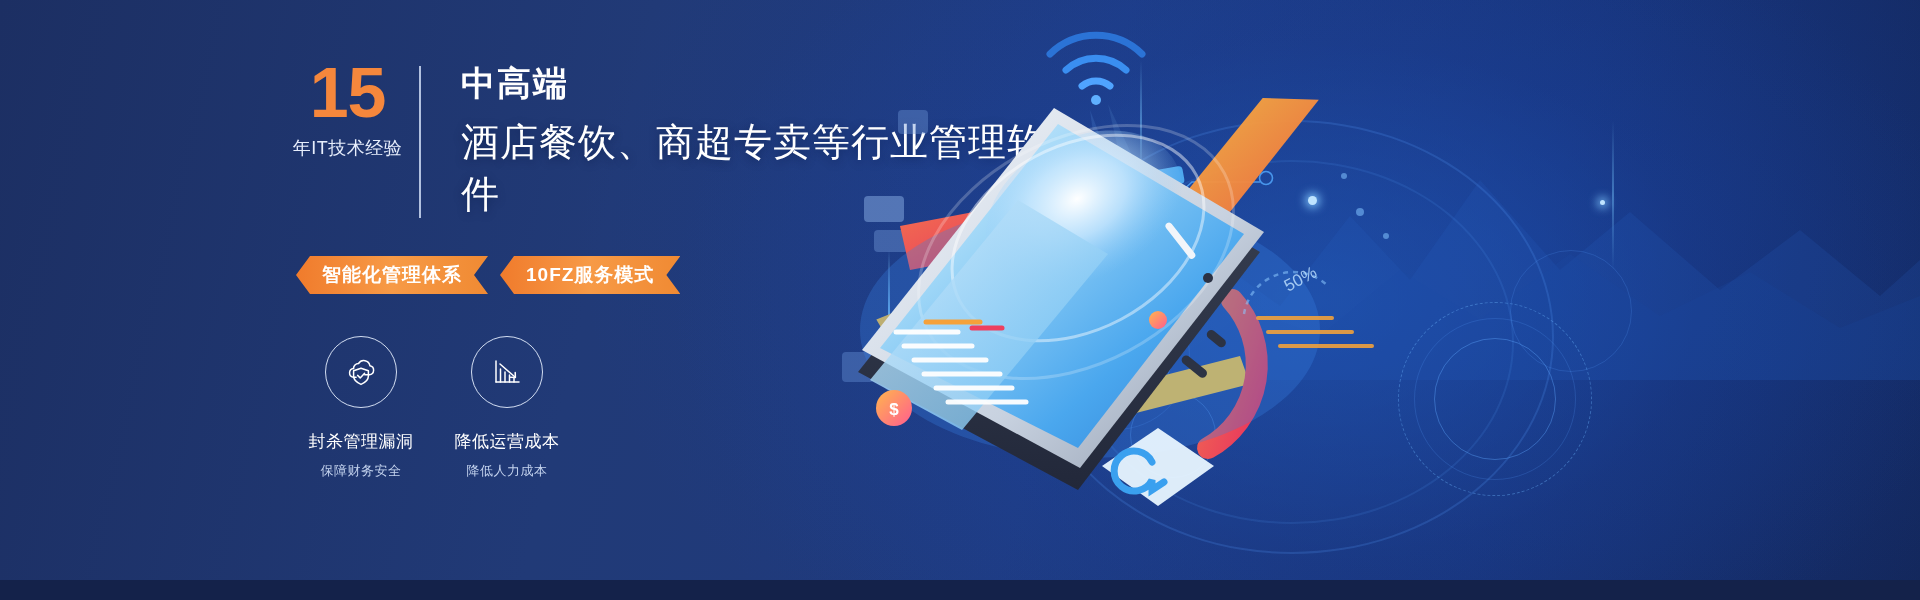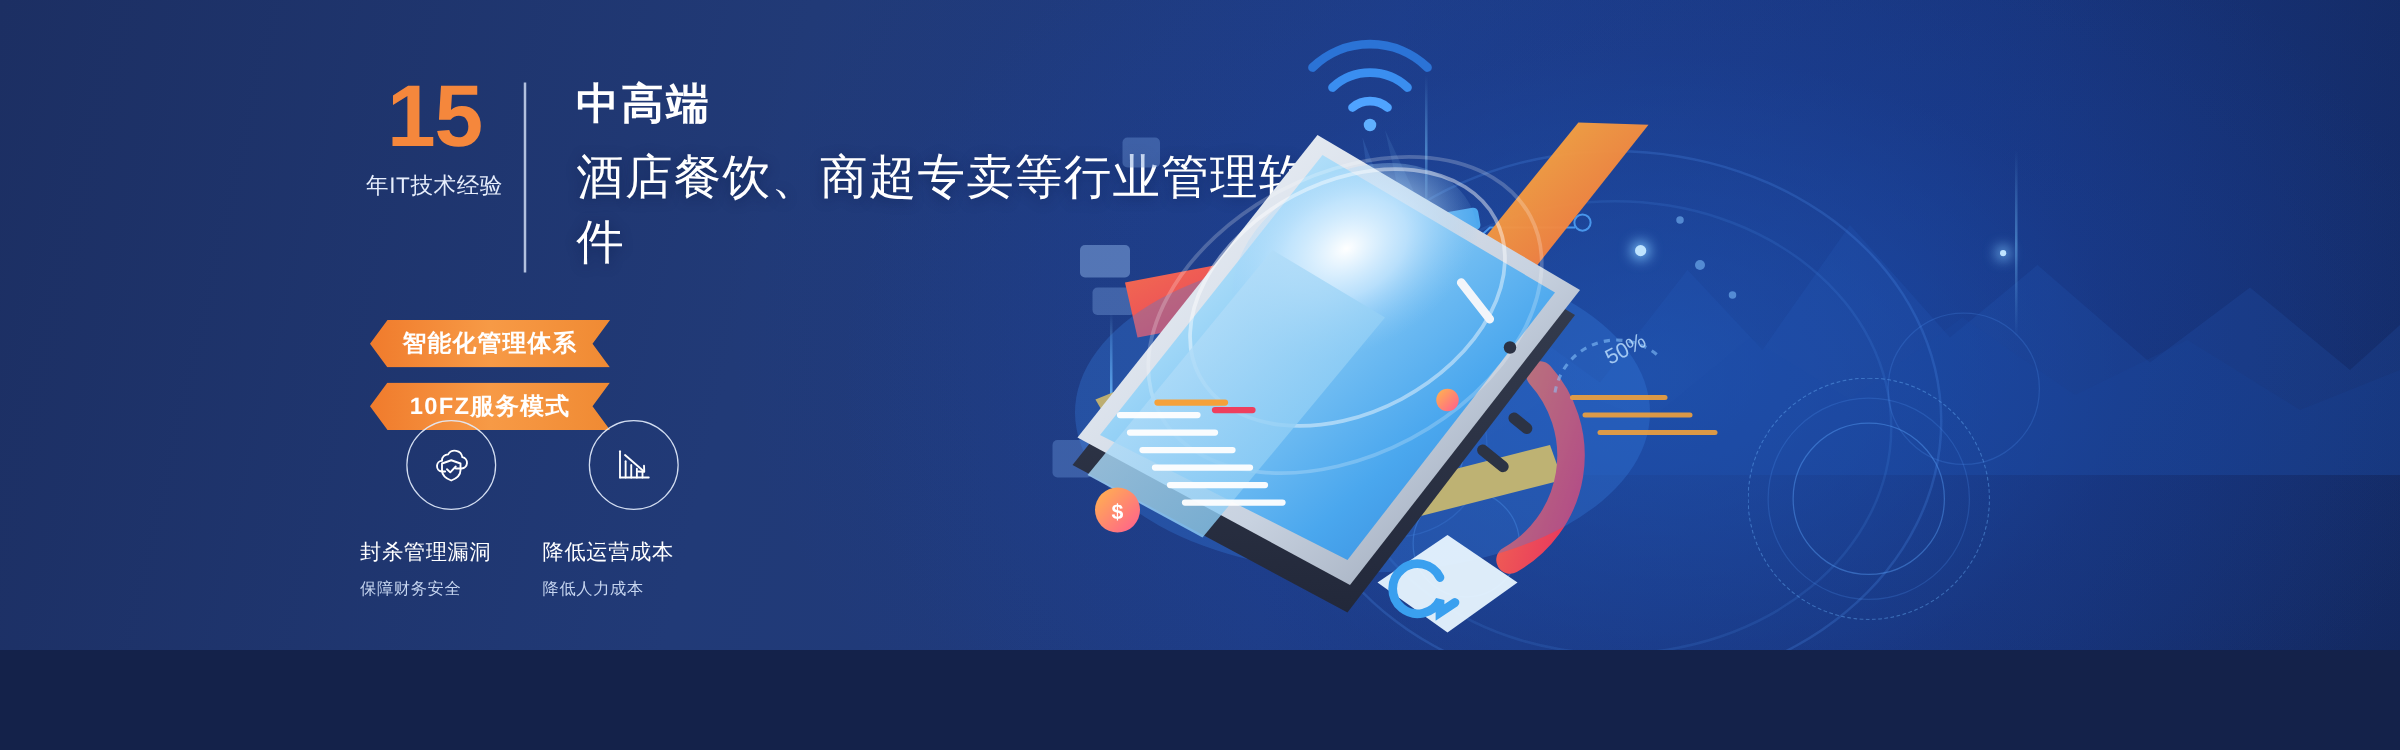--- a/index.html
+++ b/index.html
@@ -1,20 +1,20 @@
 <!DOCTYPE html>
 <html><head>
 <meta charset="utf-8">
 <title>Banner</title>
 <style>
   html,body{margin:0;padding:0;background:#14224a;}
   body{font-family:"Liberation Sans","DejaVu Sans",sans-serif;}
 
   .banner{
-    position:relative; width:1920px; height:520px; overflow:hidden;
+    position:relative; width:1920px; height:580px; overflow:hidden;
     background:
       radial-gradient(900px 620px at 1320px 300px, rgba(34,92,190,.55) 0%, rgba(30,70,160,.22) 42%, rgba(0,0,0,0) 72%),
       radial-gradient(1400px 900px at 1500px 240px, rgba(22,70,180,.40) 0%, rgba(0,0,0,0) 66%),
       linear-gradient(103deg,#1c2f63 0%,#213a77 32%,#1f3a7d 55%,#18306e 78%,#132452 100%);
   }
 
   
   .bg-mountain{
     position:absolute; right:0; top:120px; width:760px; height:260px;
     opacity:.55; pointer-events:none;
@@ -42,32 +42,32 @@
     font-family:"Liberation Sans",sans-serif;
   }
   .years .cap{margin-top:10px;font-size:18px;color:#e7eefc;letter-spacing:.5px;}
   .vdiv{width:2px;background:#cdd9f2;opacity:.85;align-self:stretch;margin:6px 0 2px 0;}
   .titles{padding-left:40px;padding-top:2px;}
   .t1{font-size:34px;font-weight:bold;color:#ffffff;letter-spacing:2px;line-height:42px;}
   .t2{font-size:38px;font-weight:normal;color:#ffffff;letter-spacing:1px;line-height:52px;margin-top:12px;
       text-shadow:0 2px 10px rgba(0,20,60,.45);}
 
   
-  .tags{position:absolute;left:296px;top:256px;display:flex;gap:12px;flex-direction:column;}
+  .tags{position:absolute;left:296px;top:256px;display:flex;gap:12px;}
   .tag{
     position:relative;height:38px;display:flex;align-items:center;justify-content:center;
     background:linear-gradient(90deg,#F07B2C 0%,#F79A46 50%,#F08A33 100%);
     color:#fff;font-size:19px;font-weight:bold;letter-spacing:1px;
     padding:0 26px;
     clip-path:polygon(14px 0, 100% 0, calc(100% - 14px) 50%, 100% 100%, 14px 100%, 0 50%);
   }
 
   
   .features{position:absolute;left:288px;top:336px;display:flex;}
-  .feat{width:146px;}
+  .feat{width:146px;text-align:center;}
   .feat .circle{
     width:70px;height:70px;margin:0 auto;border-radius:50%;
     border:1.6px solid rgba(226,236,252,.92);
     display:flex;align-items:center;justify-content:center;
   }
   .feat .ftitle{margin-top:22px;font-size:17px;color:#ffffff;letter-spacing:.5px;}
   .feat .fsub{margin-top:9px;font-size:13px;color:#c5d4ef;letter-spacing:.5px;}
 
   
   .illus{position:absolute;left:840px;top:0;width:1080px;height:600px;}

